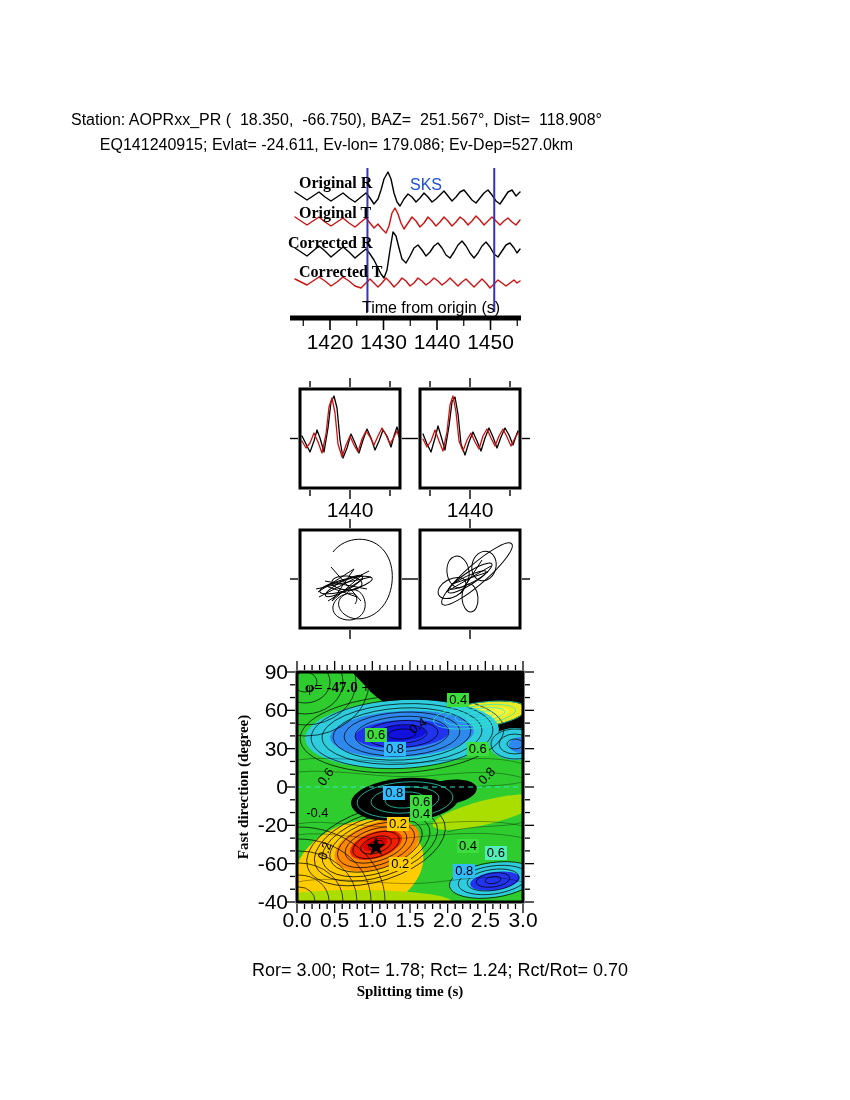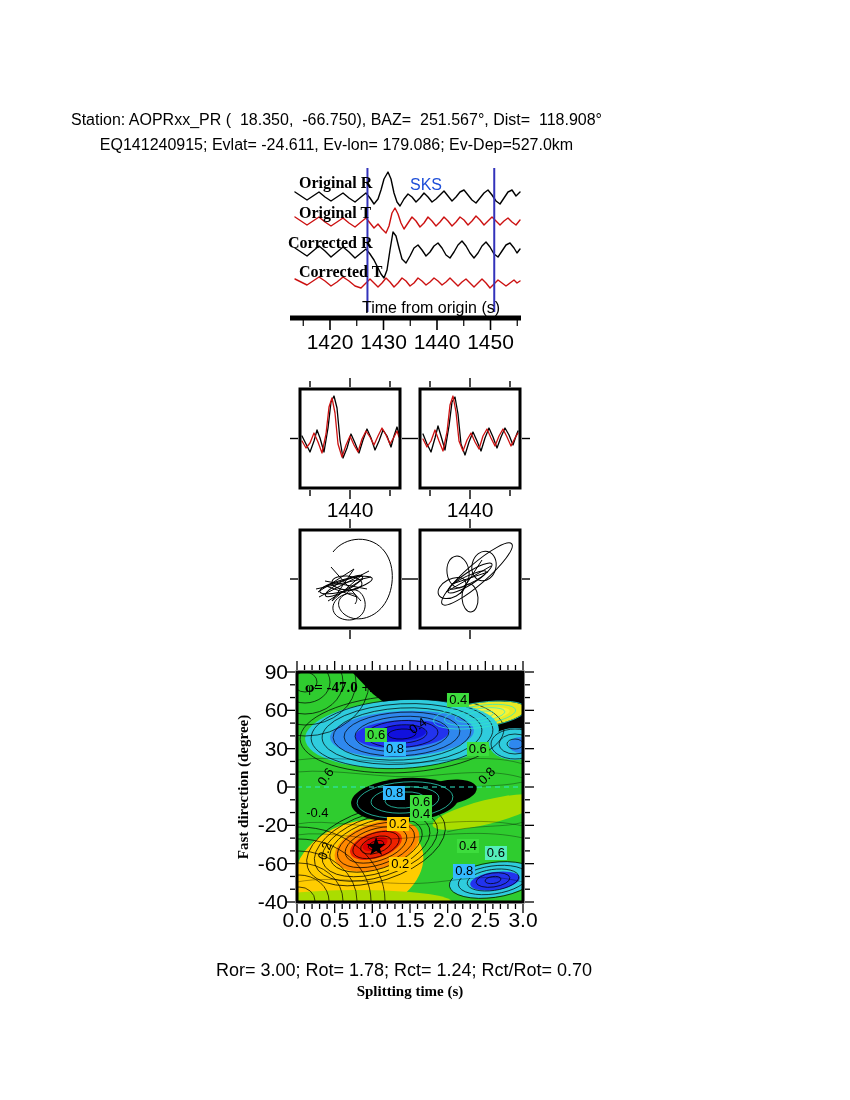--- a/index.html
+++ b/index.html
@@ -30,21 +30,21 @@
 
   <div style="left:350px;top:498px;font-size:21px;transform:translateX(-50%);">1440</div>
   <div style="left:470px;top:498px;font-size:21px;transform:translateX(-50%);">1440</div>
 
   <div class="serifb" style="left:414px;top:679px;font-size:15px;transform:translateX(-50%);">φ= -47.0 +/- 11.0° δt= 1.05 +/-0.32s</div>
 
   <div class="serifb" style="left:243px;top:787px;font-size:15px;transform:translate(-50%,-50%) rotate(-90deg);">Fast direction (degree)</div>
 
   <div class="serifb" style="left:410px;top:983px;font-size:15px;transform:translateX(-50%);">Splitting time (s)</div>
 
-  <div style="left:404px;top:960px;font-size:18px;transform:translateX(-50%);">Ror= 3.00; Rot= 1.78; Rct= 1.24; Rct/Rot= 0.70</div>
+  <div style="left:440px;top:960px;font-size:18px;transform:translateX(-50%);">Ror= 3.00; Rot= 1.78; Rct= 1.24; Rct/Rot= 0.70</div>
 
   <svg id="plot" width="850" height="1100">
       <polyline points="295,192,301,196,307,200,313,196,319,192,325,197,331,201,337,197,343,193,349,198,355,202,361,197,366,193,370,198,374,204,378,199,381,190,384,179,388,172,391,179,394,193,397,202,400,206,404,199,408,194,412,197,416,202,420,198,424,193,428,197,432,202,436,199,440,195,444,191,448,196,452,201,456,197,460,192,464,190,468,195,472,200,476,203,480,198,484,193,488,190,492,195,496,201,500,204,504,198,508,192,512,190,516,196,520,192" fill="none" stroke="#000000" stroke-width="1.4" stroke-linejoin="round" stroke-linecap="round"></polyline>
       <polyline points="295,217,301,221,307,225,313,221,319,217,325,222,331,226,337,222,343,218,349,223,355,227,361,222,366,218,370,223,374,228,378,224,382,229,386,233,389,226,392,213,395,208,398,214,401,223,404,229,408,223,412,217,416,221,420,227,424,223,428,217,432,221,436,226,440,222,444,217,448,221,452,226,456,222,460,217,464,220,468,225,472,221,476,216,480,220,484,225,488,221,492,217,496,221,500,225,504,221,508,218,512,222,516,225,520,220" fill="none" stroke="#cc1111" stroke-width="1.4" stroke-linejoin="round" stroke-linecap="round"></polyline>
       <polyline points="295,248,301,252,307,256,313,251,319,246,325,251,331,257,337,252,343,247,349,252,355,258,361,253,366,249,370,254,374,260,378,268,381,274,384,278,387,270,390,250,393,232,396,236,399,248,402,259,406,263,410,256,414,248,418,245,422,250,426,256,430,252,434,246,438,243,442,248,446,255,450,258,454,252,458,245,462,241,466,246,470,253,474,258,478,253,482,246,486,242,490,247,494,254,498,257,502,251,506,245,510,243,514,248,517,253,520,249" fill="none" stroke="#000000" stroke-width="1.4" stroke-linejoin="round" stroke-linecap="round"></polyline>
       <polyline points="295,279,301,282,307,285,313,281,319,277,325,281,331,286,337,282,343,277,349,281,355,286,361,288,366,283,370,279,374,283,378,287,382,283,386,278,390,282,394,287,398,283,402,278,406,281,410,286,414,283,418,278,422,281,426,285,430,282,434,278,438,281,442,285,446,282,450,278,454,282,458,286,462,282,466,279,470,283,474,287,478,283,482,279,486,283,490,288,494,284,498,280,502,283,506,286,510,283,514,280,517,283,520,281" fill="none" stroke="#cc1111" stroke-width="1.4" stroke-linejoin="round" stroke-linecap="round"></polyline>
       <line x1="367.45" x2="367.45" y1="168" y2="312" stroke="#3333bb" stroke-width="2"></line>
       <line x1="494.24500000000023" x2="494.24500000000023" y1="168" y2="312" stroke="#3333bb" stroke-width="2"></line>
       <line x1="290" x2="521" y1="318" y2="318" stroke="#000" stroke-width="5"></line>
       <line x1="330" x2="330" y1="318" y2="330" stroke="#000" stroke-width="1.6"></line>

